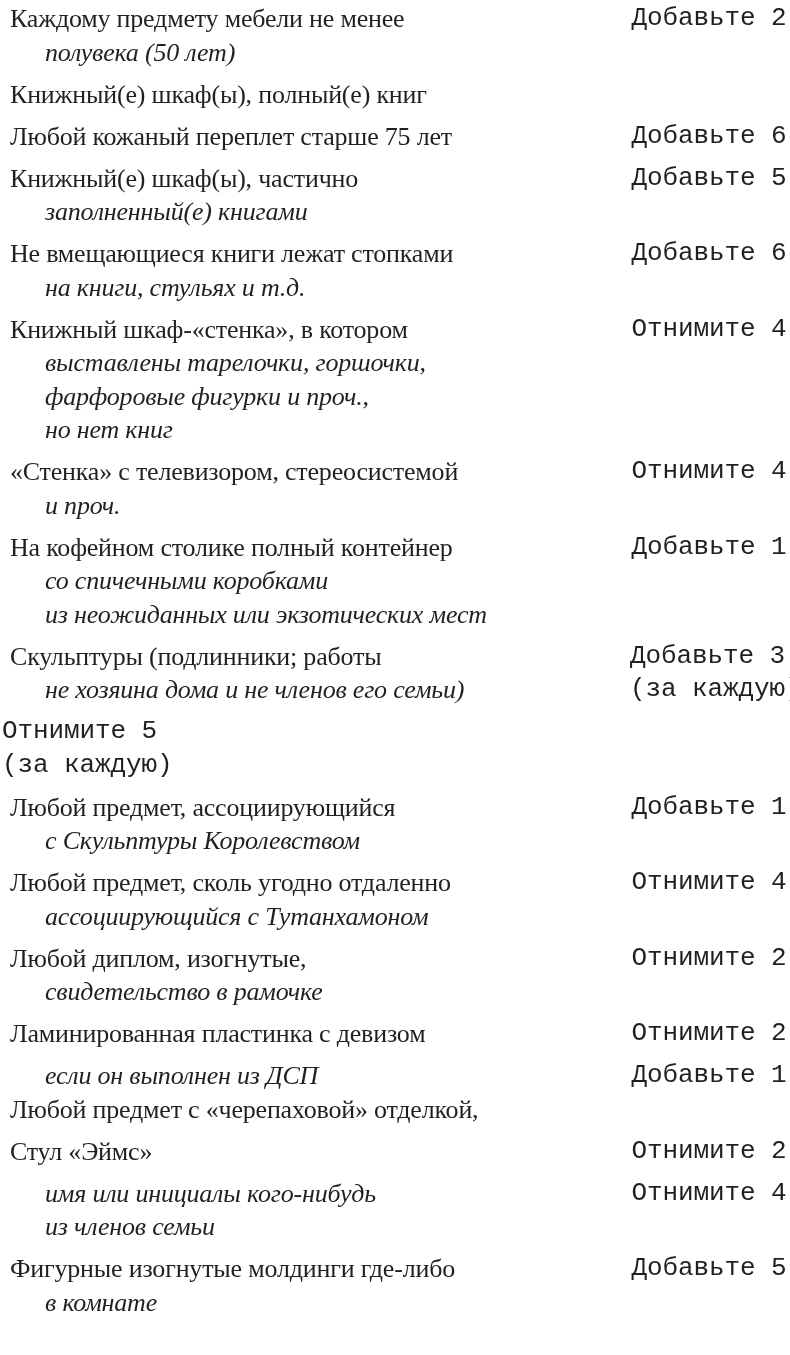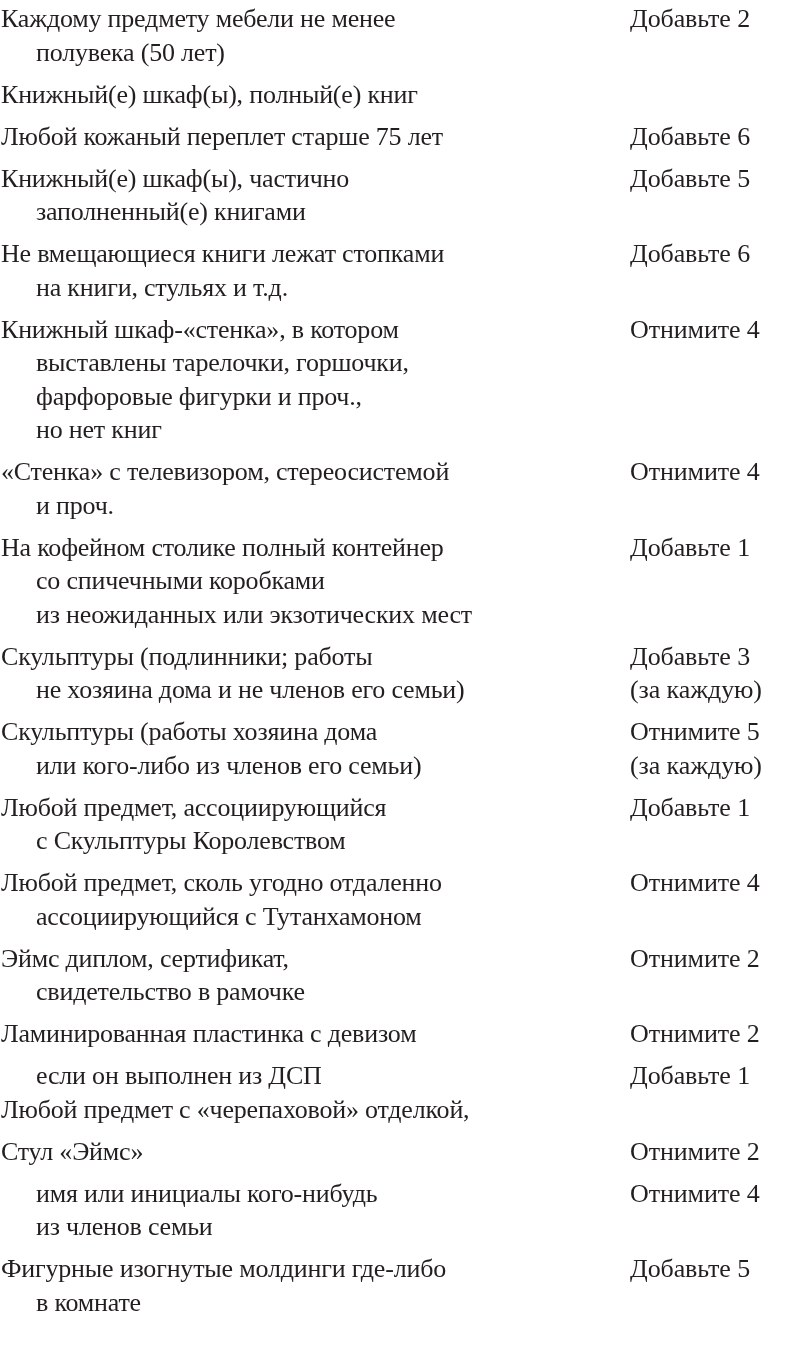--- a/index.html
+++ b/index.html
@@ -19,35 +19,37 @@
       position: relative;
       padding-top: 2px;
     }
     .row {
       display: flex;
       justify-content: space-between;
       margin-bottom: 8.5px;
     }
     .item {
       width: 625px;
-      padding-left: 1px;
+      padding-left: 10px;
     }
     .line {
       display: block;
       height: 33.5px;
       line-height: 33.5px;
       white-space: nowrap;
       letter-spacing: -0.2px;
     }
     .line.cont {
       padding-left: 35px;
+      font-style: italic;
     }
     .score {
       width: 160px;
       padding-left: 2px;
+      font-family: Liberation Mono, monospace;
     }
     .score .line {
       letter-spacing: -0.1px;
     }
   </style>
 </head>
 <body>
 
 <div class="table">
 
@@ -134,24 +136,20 @@
       <span class="line">Скульптуры (подлинники; работы</span>
       <span class="line cont">не хозяина дома и не членов его семьи)</span>
     </div>
     <div class="score">
       <span class="line">Добавьте 3</span>
       <span class="line">(за каждую)</span>
     </div>
   </div>
 
   <div class="row">
-    <div class="item">
-      <span class="line">Скульптуры (работы хозяина дома</span>
-      <span class="line cont">или кого-либо из членов его семьи)</span>
-    </div>
     <div class="score">
       <span class="line">Отнимите 5</span>
       <span class="line">(за каждую)</span>
     </div>
   </div>
 
   <div class="row">
     <div class="item">
       <span class="line">Любой предмет, ассоциирующийся</span>
       <span class="line cont">с Скульптуры Королевством</span>
@@ -166,21 +164,21 @@
       <span class="line">Любой предмет, сколь угодно отдаленно</span>
       <span class="line cont">ассоциирующийся с Тутанхамоном</span>
     </div>
     <div class="score">
       <span class="line">Отнимите 4</span>
     </div>
   </div>
 
   <div class="row">
     <div class="item">
-      <span class="line">Эймс диплом, сертификат,</span>
+      <span class="line">Любой диплом, изогнутые,</span>
       <span class="line cont">свидетельство в рамочке</span>
     </div>
     <div class="score">
       <span class="line">Отнимите 2</span>
     </div>
   </div>
 
   <div class="row">
     <div class="item">
       <span class="line">Ламинированная пластинка с девизом</span>

